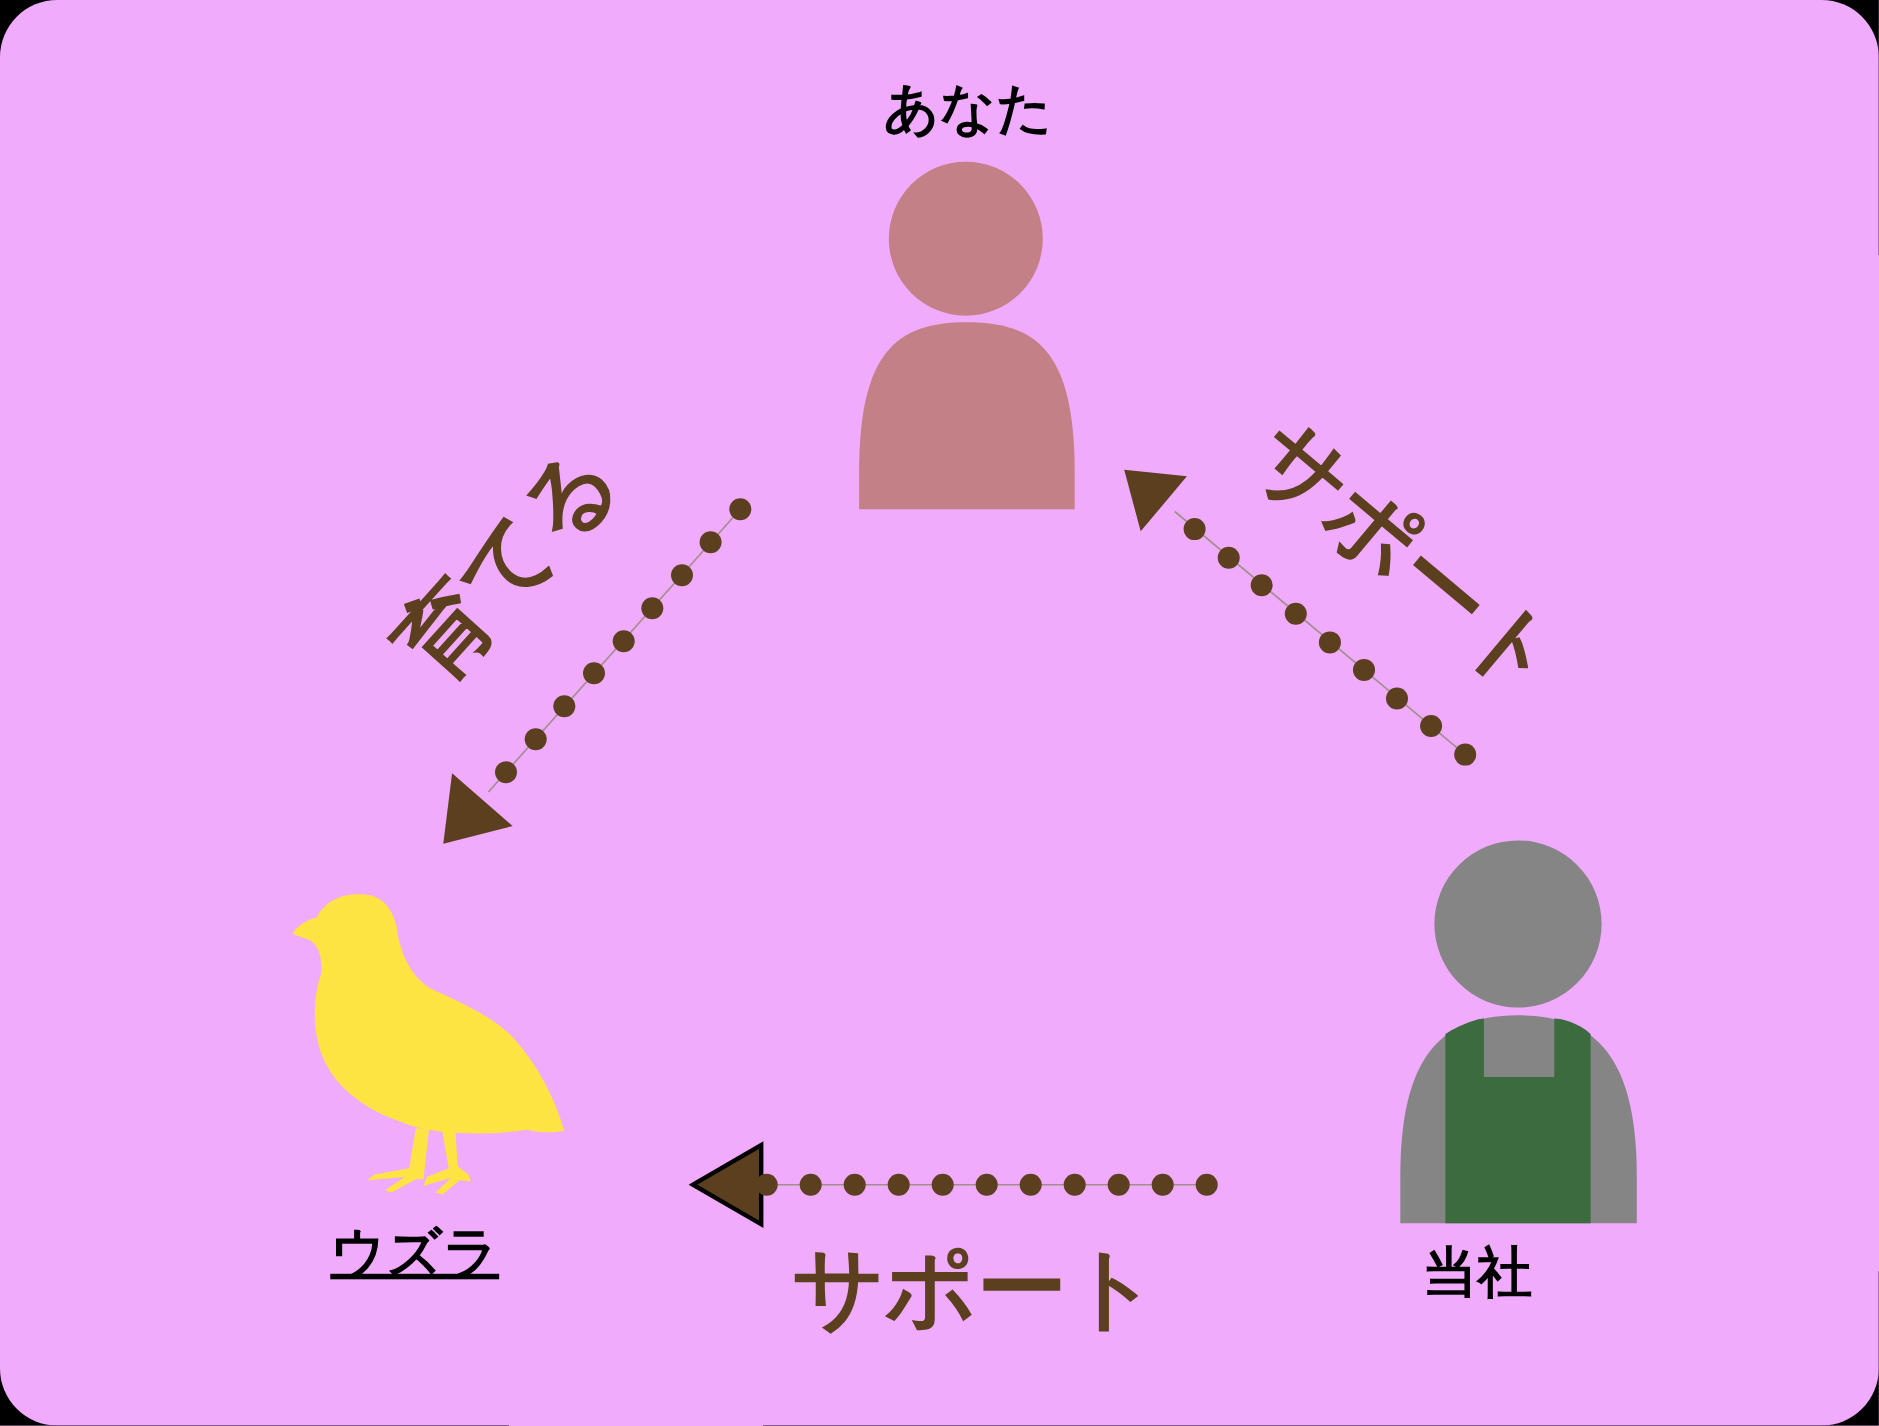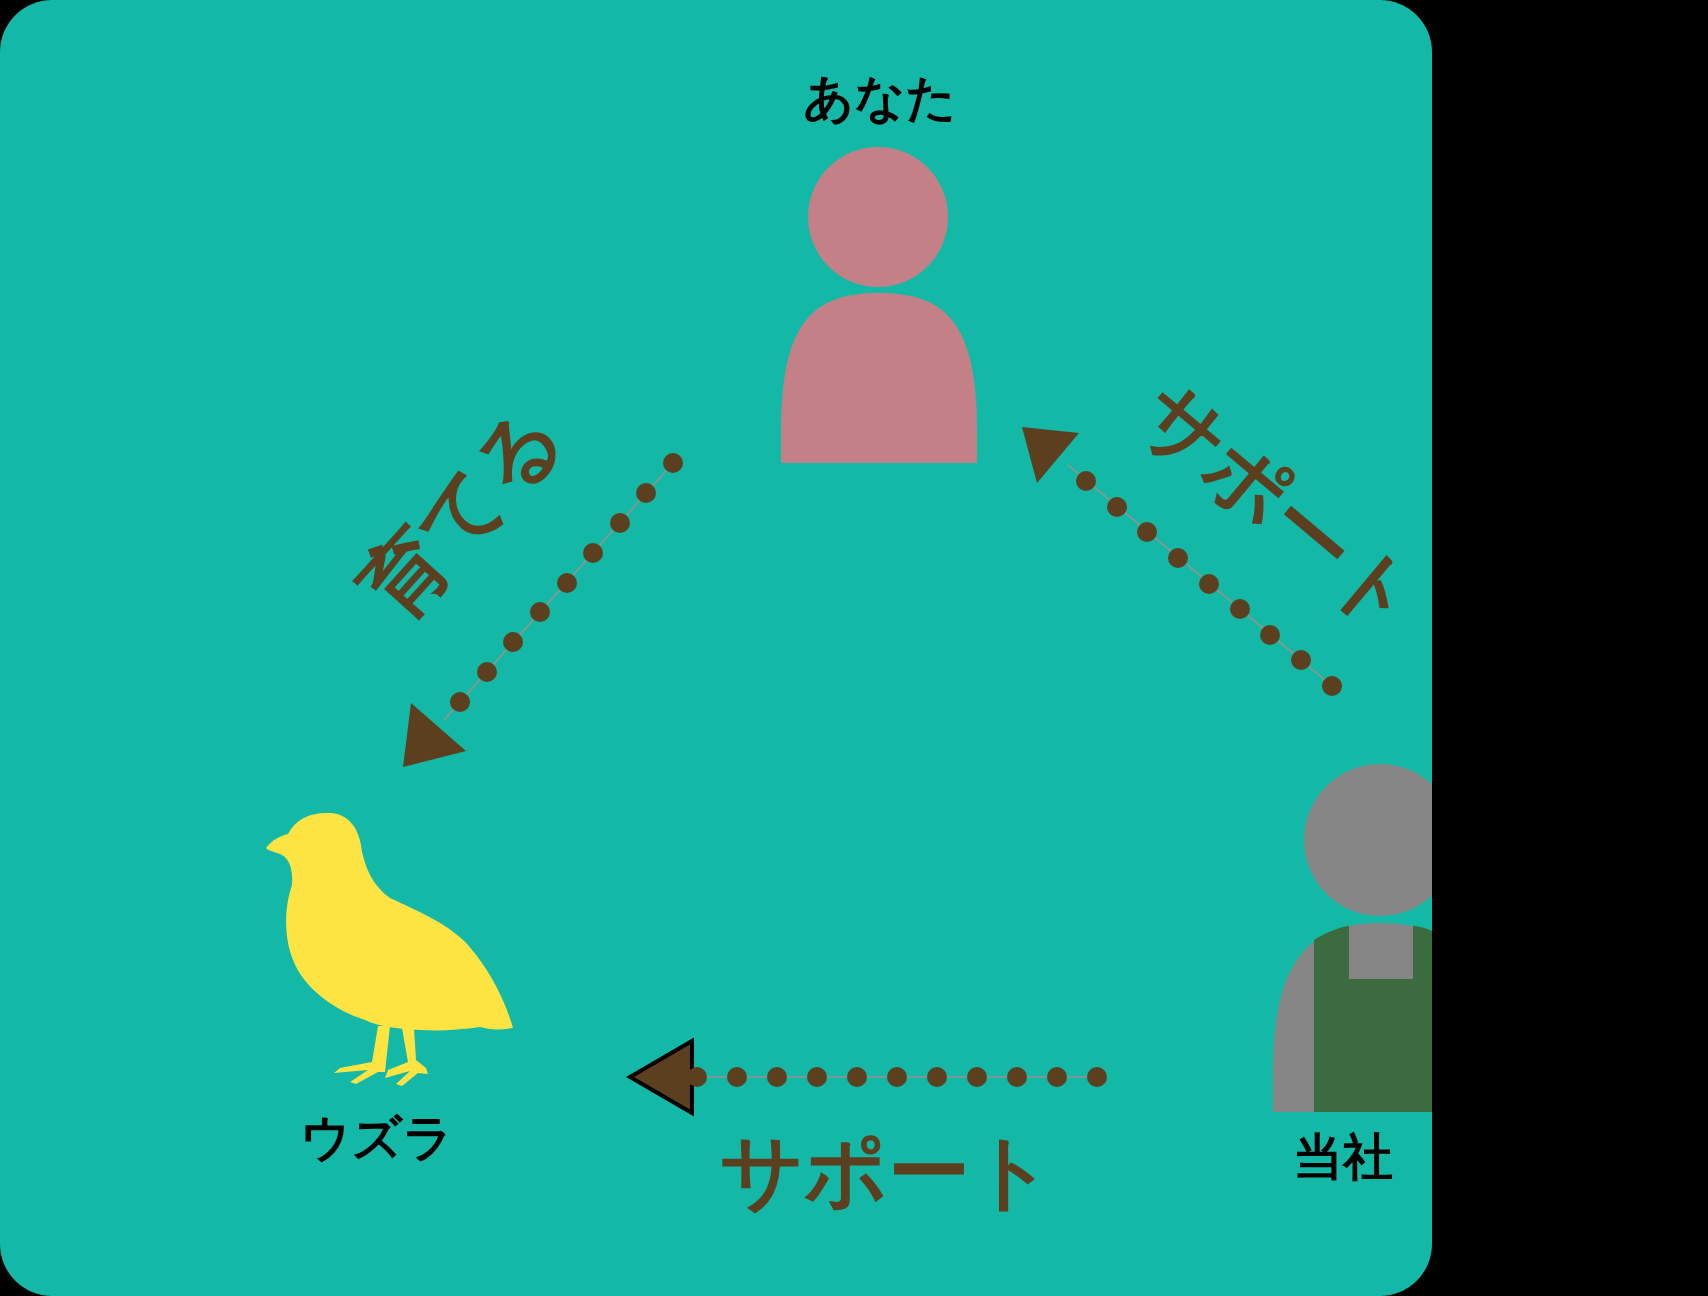--- a/index.html
+++ b/index.html
@@ -1,17 +1,17 @@
 <!DOCTYPE html>
 <html><head>
 <meta charset="utf-8">
 <style>
   html, body { margin: 0; padding: 0; }
   body { width: 1708px; height: 1296px; background: #000000; overflow: hidden; position: relative; font-family: "DejaVu Sans", sans-serif; }
-  #canvas { position: absolute; left: 0; top: 0; width: 1432px; height: 1296px; background: #14b8a6; border-radius: 52px; overflow: hidden; text-align: center; }
+  #canvas { position: absolute; left: 0; top: 0; width: 1708px; height: 1296px; background: #f0abfc; border-radius: 52px; overflow: hidden; text-align: center; }
   .label { position: absolute; font-weight: bold; white-space: nowrap; transform: translate(-50%, -50%); line-height: 1; }
   .node-label { color: #000000; font-size: 50px; }
   .edge-label { color: #5b3f1f; font-size: 82px; }
   svg.layer { position: absolute; left: 0; top: 0; }
 </style>
 </head>
 <body>
 
 <div id="canvas">
 
@@ -79,20 +79,20 @@
         <circle cx="937" cy="1077" r="10"></circle>
         <circle cx="977" cy="1077" r="10"></circle>
         <circle cx="1017" cy="1077" r="10"></circle>
         <circle cx="1057" cy="1077" r="10"></circle>
         <circle cx="1097" cy="1077" r="10"></circle>
       </g>
     </g>
   </svg>
 
   <div class="label node-label" style="left:880px; top:98px;">あなた</div>
-  <div class="label node-label" style="left:377px; top:1138px;">ウズラ</div>
+  <div class="label node-label" style="left:377px; top:1138px;text-decoration:underline;">ウズラ</div>
   <div class="label node-label" style="left:1343px; top:1157px;">当社</div>
 
   <div class="label edge-label" style="left:462px; top:512px; transform: translate(-50%, -50%) rotate(-48deg);">育てる</div>
   <div class="label edge-label" style="left:1280px; top:508px; transform: translate(-50%, -50%) rotate(40deg);">サポート</div>
   <div class="label edge-label" style="left:887px; top:1172px;">サポート</div>
 
 </div>
 
 </body></html>

